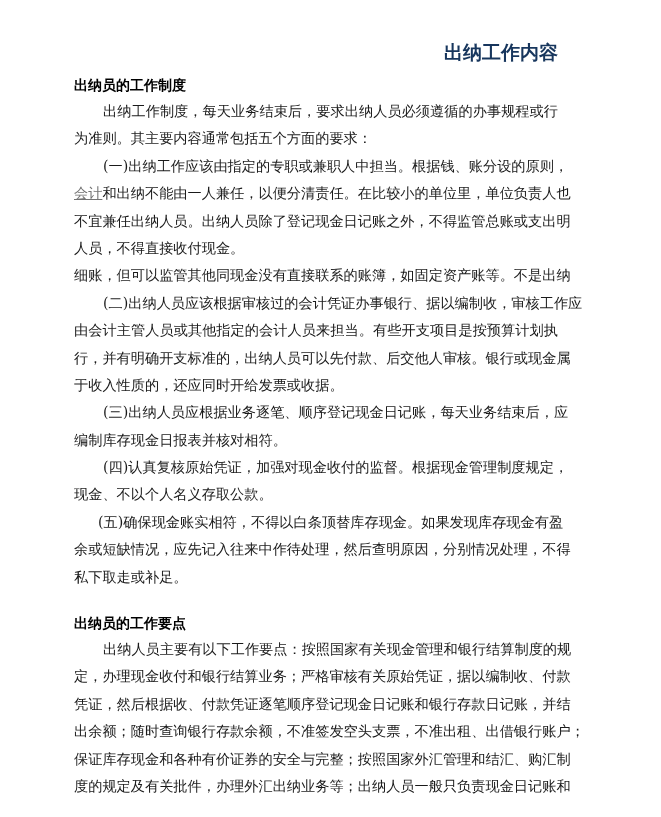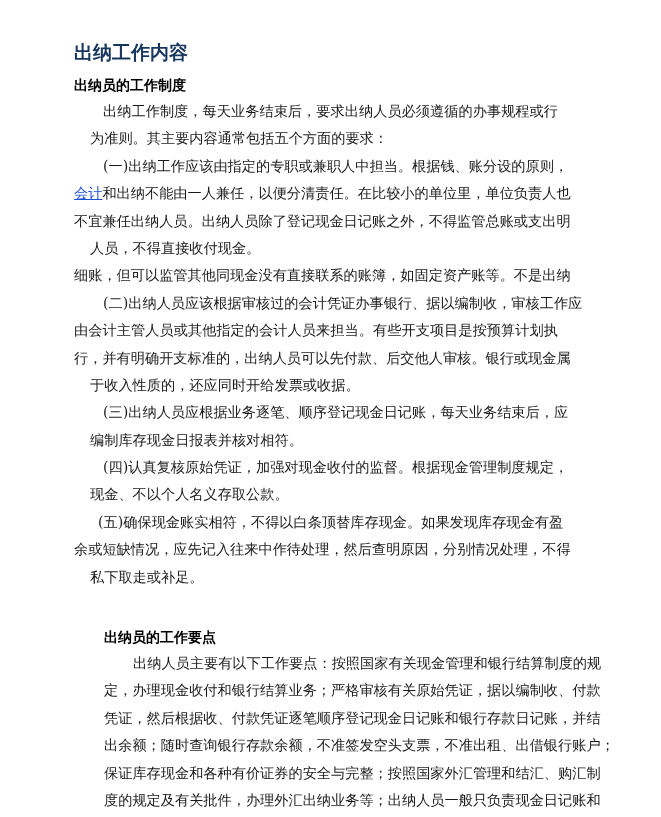--- a/index.html
+++ b/index.html
@@ -4,60 +4,60 @@
 <style>
   html, body { margin: 0; padding: 0; background: #ffffff; }
   body { width: 661px; height: 817px; overflow: hidden; position: relative; }
   .page {
     position: absolute; left: 74px; top: 0; width: 484px;
     font-family: "DejaVu Serif", "Liberation Serif", serif;
     color: #1a1a1a;
   }
   .title {
     position: absolute; top: 40px; left: 0; width: 484px;
-    text-align: left;
+    text-align: right;
     font-family: "DejaVu Sans", "Liberation Sans", sans-serif;
     font-weight: bold; font-size: 19px; color: #17365d;
     letter-spacing: 0px;
   }
   .heading {
     font-family: Liberation Sans, sans-serif;
     font-weight: bold; font-size: 14px; color: #000;
     height: 26px; line-height: 26px;
   }
   .para {
     font-size: 14.2px; line-height: 27.4px;
     text-align: justify; text-align-last: left;
     margin: 0;
   }
   .line { display: block; white-space: nowrap; height: 27.4px; overflow: visible; text-align: justify; text-align-last: justify; }
-  .line.last { text-align-last: left; margin-left: 16px; }
+  .line.last { text-align-last: left; }
   .indent { padding-left: 29px; }
   .indent-s { padding-left: 24px; }
   .u { text-decoration: underline; }
   #sec1 { position: absolute; top: 72px; left: 0; width: 484px; }
-  #sec2 { position: absolute; top: 624px; left: 0; width: 484px; margin-left: 30px; }
+  #sec2 { position: absolute; top: 610px; left: 0; width: 484px; }
 </style>
 </head>
 <body>
 
 <div class="page">
   <div class="title">出纳工作内容</div>
 
   <div id="sec1">
     <div class="heading">出纳员的工作制度</div>
 
     <div class="para">
       <span class="line indent">出纳工作制度，每天业务结束后，要求出纳人员必须遵循的办事规程或行</span>
       <span class="line last">为准则。其主要内容通常包括五个方面的要求：</span>
     </div>
 
     <div class="para">
       <span class="line indent">(一)出纳工作应该由指定的专职或兼职人中担当。根据钱、账分设的原则，</span>
-      <span class="line"><a class="u" style="color:#1d4ed8;">会计</a><span>和出纳不能由一人兼任，以便分清责任。在比较小的单位里，单位负责人也</span></span>
+      <span class="line"><a class="u" style="color:#737373;">会计</a><span>和出纳不能由一人兼任，以便分清责任。在比较小的单位里，单位负责人也</span></span>
       <span class="line">不宜兼任出纳人员。出纳人员除了登记现金日记账之外，不得监管总账或支出明</span>
       <span class="line last">人员，不得直接收付现金。</span>
       <span class="line">细账，但可以监管其他同现金没有直接联系的账簿，如固定资产账等。不是出纳</span>
     </div>
 
     <div class="para">
       <span class="line indent">(二)出纳人员应该根据审核过的会计凭证办事银行、据以编制收，审核工作应</span>
       <span class="line">由会计主管人员或其他指定的会计人员来担当。有些开支项目是按预算计划执</span>
       <span class="line">行，并有明确开支标准的，出纳人员可以先付款、后交他人审核。银行或现金属</span>
       <span class="line last">于收入性质的，还应同时开给发票或收据。</span>

